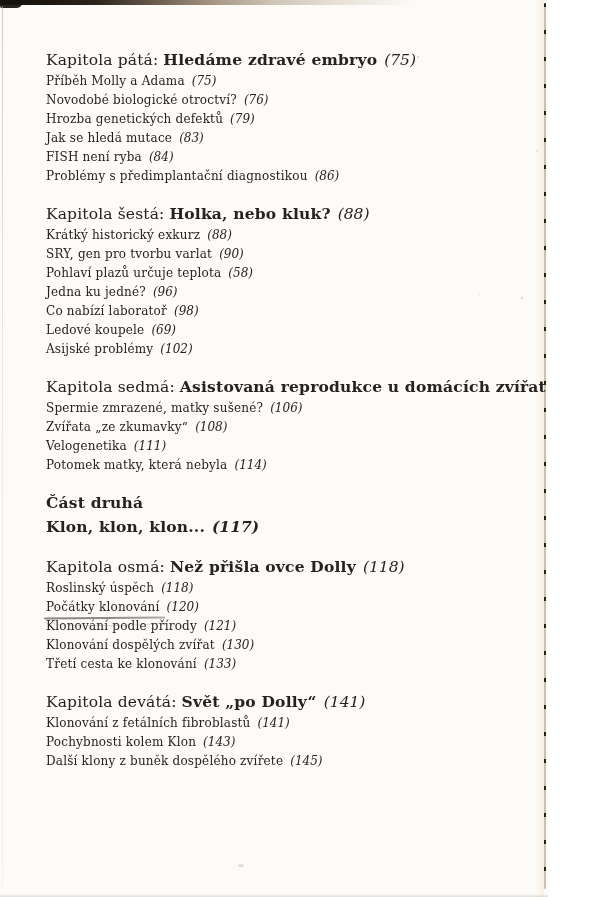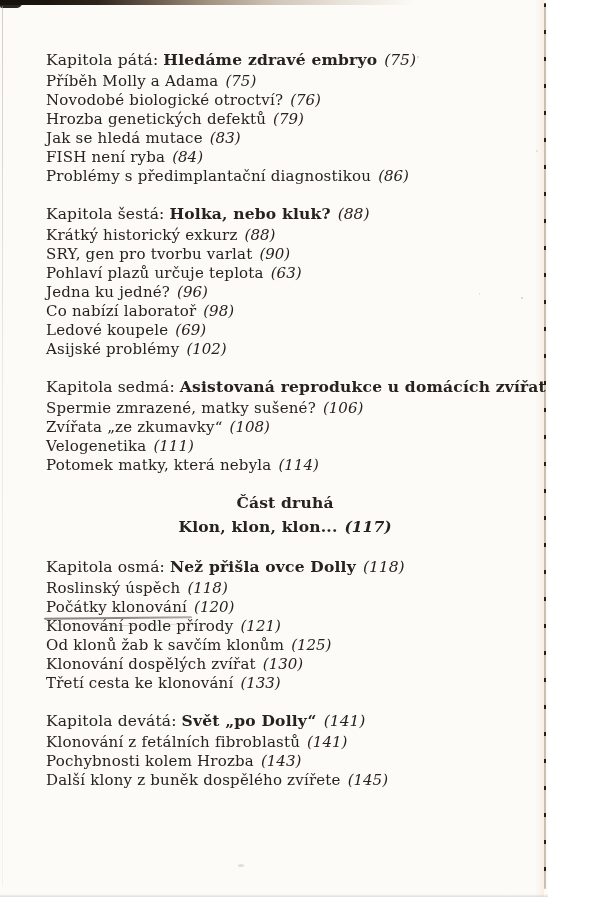--- a/index.html
+++ b/index.html
@@ -41,22 +41,22 @@
   .edge-bottom {
     position:absolute; bottom:0; left:0; width:100%; height:3px;
     background:linear-gradient(0deg, rgba(188,186,181,.45), rgba(188,186,181,0));
   }
   
   .toc { position:absolute; top:48px; left:46px; right:24px; }
   .section { margin-bottom:16px; }
   .chapter-heading { font-size:15.5px; line-height:24px; letter-spacing:.15px; white-space:nowrap; }
   .chapter-heading .prefix { margin-right:5px; }
   .chapter-heading .title { font-weight:700; letter-spacing:.2px; }
-  .part-heading { font-size:15.5px; line-height:24px; font-weight:700; letter-spacing:.2px; white-space:nowrap;text-align:center; }
-  .toc-item { font-size:15px; line-height:19px; letter-spacing:.2px; white-space:nowrap; }
+  .part-heading { font-size:15.5px; line-height:24px; font-weight:700; letter-spacing:.2px; white-space:nowrap; }
+  .toc-item { font-size:12px; line-height:19px; letter-spacing:.2px; white-space:nowrap; }
   .pageno { font-style:italic; margin-left:7px; letter-spacing:0; }
   
   .pencil-underline { position:relative; display:inline-block; }
   .pencil-underline::after {
     content:""; position:absolute; left:-2px; right:-5px; bottom:-2px; height:1.6px;
     background:linear-gradient(90deg, rgba(104,100,94,.78), rgba(122,118,110,.85) 55%, rgba(112,108,100,.55));
     transform:rotate(-.5deg); border-radius:2px;
   }
   .pencil-underline::before {
     content:""; position:absolute; left:-4px; width:108%; height:8px; bottom:-9px;
@@ -93,21 +93,21 @@
         <div class="toc-item"><span class="text">Novodobé biologické otroctví?</span><span class="pageno">(76)</span></div>
         <div class="toc-item"><span class="text">Hrozba genetických defektů</span><span class="pageno">(79)</span></div>
         <div class="toc-item"><span class="text">Jak se hledá mutace</span><span class="pageno">(83)</span></div>
         <div class="toc-item"><span class="text">FISH není ryba</span><span class="pageno">(84)</span></div>
         <div class="toc-item"><span class="text">Problémy s předimplantační diagnostikou</span><span class="pageno">(86)</span></div>
       </div>
       <div class="section">
         <div class="chapter-heading"><span class="prefix">Kapitola šestá:</span><span class="title">Holka, nebo kluk?</span><span class="pageno">(88)</span></div>
         <div class="toc-item"><span class="text">Krátký historický exkurz</span><span class="pageno">(88)</span></div>
         <div class="toc-item"><span class="text">SRY, gen pro tvorbu varlat</span><span class="pageno">(90)</span></div>
-        <div class="toc-item"><span class="text">Pohlaví plazů určuje teplota</span><span class="pageno">(63)</span></div>
+        <div class="toc-item"><span class="text">Pohlaví plazů určuje teplota</span><span class="pageno">(58)</span></div>
         <div class="toc-item"><span class="text">Jedna ku jedné?</span><span class="pageno">(96)</span></div>
         <div class="toc-item"><span class="text">Co nabízí laboratoř</span><span class="pageno">(98)</span></div>
         <div class="toc-item"><span class="text">Ledové koupele</span><span class="pageno">(69)</span></div>
         <div class="toc-item"><span class="text">Asijské problémy</span><span class="pageno">(102)</span></div>
       </div>
       <div class="section">
         <div class="chapter-heading"><span class="prefix">Kapitola sedmá:</span><span class="title">Asistovaná reprodukce u domácích zvířat</span><span class="pageno">(106)</span><span class="trailing-mark"></span></div>
         <div class="toc-item"><span class="text">Spermie zmrazené, matky sušené?</span><span class="pageno">(106)</span></div>
         <div class="toc-item"><span class="text">Zvířata „ze zkumavky“</span><span class="pageno">(108)</span></div>
         <div class="toc-item"><span class="text">Velogenetika</span><span class="pageno">(111)</span></div>
@@ -115,24 +115,23 @@
       </div>
       <div class="section">
         <div class="part-heading">Část druhá</div>
         <div class="part-heading"><span class="title">Klon, klon, klon...</span><span class="pageno">(117)</span></div>
       </div>
       <div class="section">
         <div class="chapter-heading"><span class="prefix">Kapitola osmá:</span><span class="title">Než přišla ovce Dolly</span><span class="pageno">(118)</span></div>
         <div class="toc-item"><span class="text">Roslinský úspěch</span><span class="pageno">(118)</span></div>
         <div class="toc-item"><span class="text pencil-underline">Počátky klonování</span><span class="pageno">(120)</span></div>
         <div class="toc-item"><span class="text">Klonování podle přírody</span><span class="pageno">(121)</span></div>
-        <div class="toc-item"><span class="text">Od klonů žab k savčím klonům</span><span class="pageno">(125)</span></div>
         <div class="toc-item"><span class="text">Klonování dospělých zvířat</span><span class="pageno">(130)</span></div>
         <div class="toc-item"><span class="text">Třetí cesta ke klonování</span><span class="pageno">(133)</span></div>
       </div>
       <div class="section">
         <div class="chapter-heading"><span class="prefix">Kapitola devátá:</span><span class="title">Svět „po Dolly“</span><span class="pageno">(141)</span></div>
         <div class="toc-item"><span class="text">Klonování z fetálních fibroblastů</span><span class="pageno">(141)</span></div>
-        <div class="toc-item"><span class="text">Pochybnosti kolem Hrozba</span><span class="pageno">(143)</span></div>
+        <div class="toc-item"><span class="text">Pochybnosti kolem Klon</span><span class="pageno">(143)</span></div>
         <div class="toc-item"><span class="text">Další klony z buněk dospělého zvířete</span><span class="pageno">(145)</span></div>
       </div>
     </div>
 </div>
 
 </body></html>

